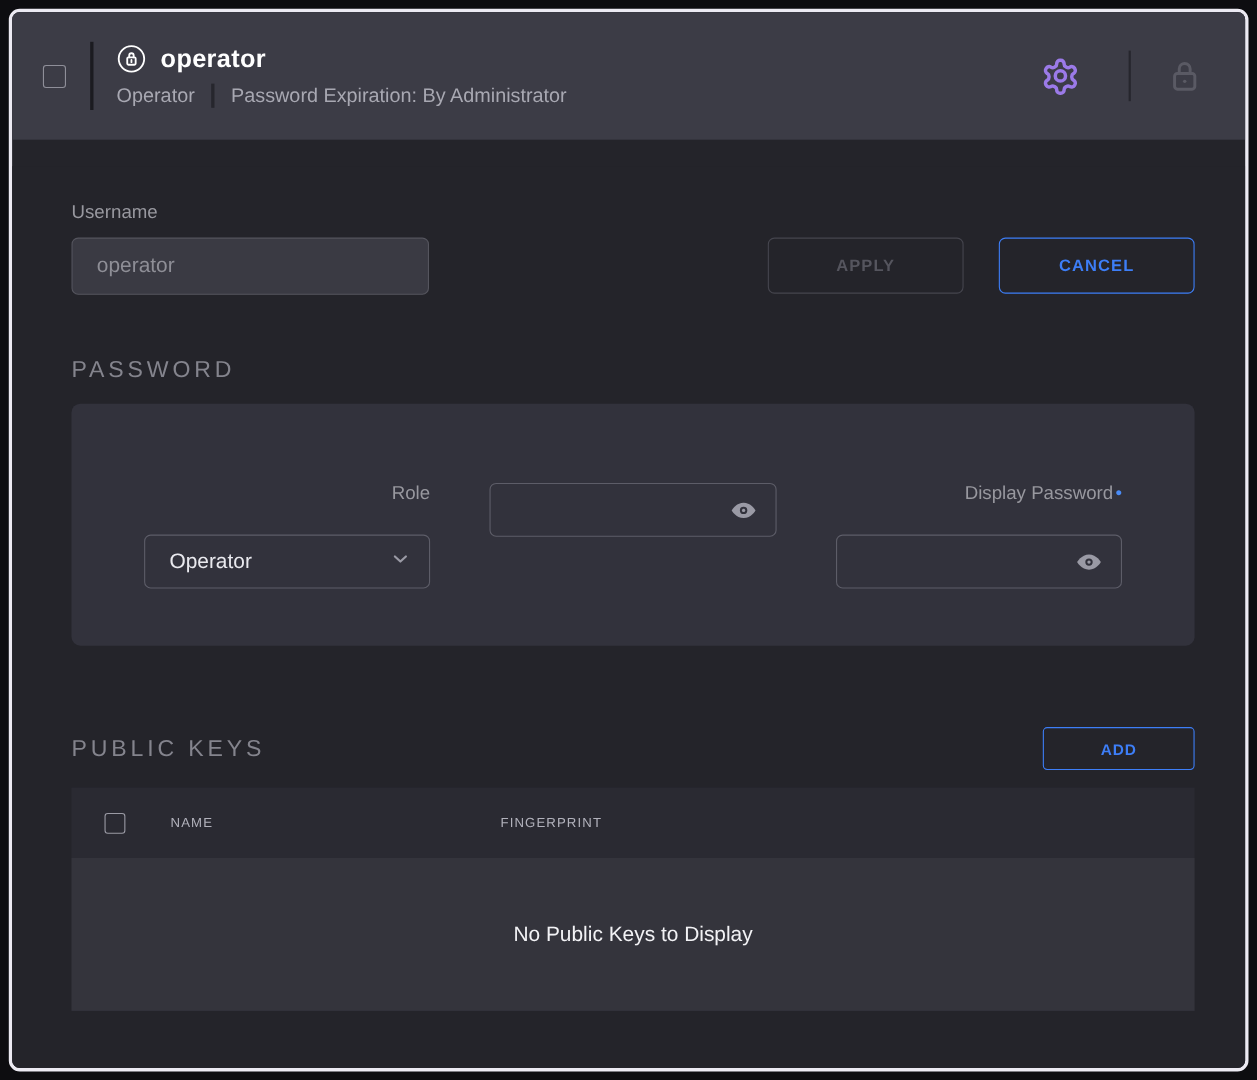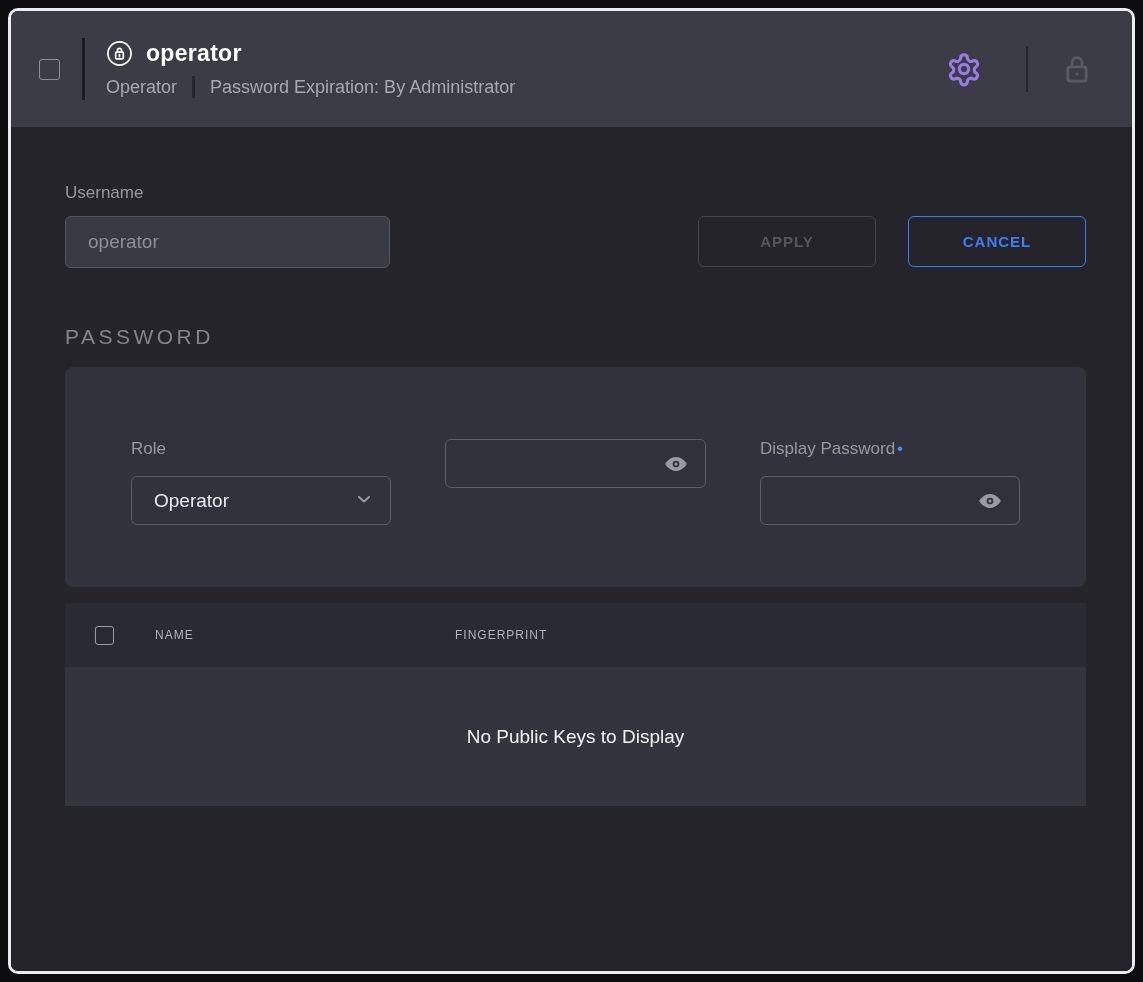--- a/index.html
+++ b/index.html
@@ -121,21 +121,21 @@
   .pw-heading { margin-top: 57px; }
   .panel {
     margin-top: 18px;
     height: 220px;
     background: #32323c;
     border-radius: 8px;
     padding: 72px 0 0 66px;
   }
   .panel-fields { display: flex; gap: 54px; }
   .pfield { display: flex; flex-direction: column; }
-  .pfield .field-label { margin-bottom: 17px; }
+  .pfield .field-label { margin-bottom: 27px; text-align: right; }
   .select-box, .pw-input-wrap {
     width: 260px; height: 49px;
     border: 1px solid #5d5d68;
     border-radius: 6px;
     background: transparent;
     display: flex;
     align-items: center;
     padding: 0 16px 0 22px;
   }
   .select-box { justify-content: space-between; cursor: pointer; }
@@ -295,20 +295,24 @@
                 <circle cx="12" cy="12" r="3.1" fill="#32323c"></circle>
                 <circle cx="12" cy="12" r="1.4" fill="#9a9aa5"></circle>
               </svg>
             </button>
           </div>
         </div>
 
       </div>
     </div>
 
+    <div class="pk-heading-row">
+      <div class="section-heading">PUBLIC KEYS</div>
+      <button class="btn-add">ADD</button>
+    </div>
 
     <div class="table">
       <div class="table-head">
         <div class="cb-cell">
           <div class="checkbox"></div>
         </div>
         <div class="name-cell col-label">NAME</div>
         <div class="fp-cell col-label">FINGERPRINT</div>
       </div>
       <div class="table-body">

